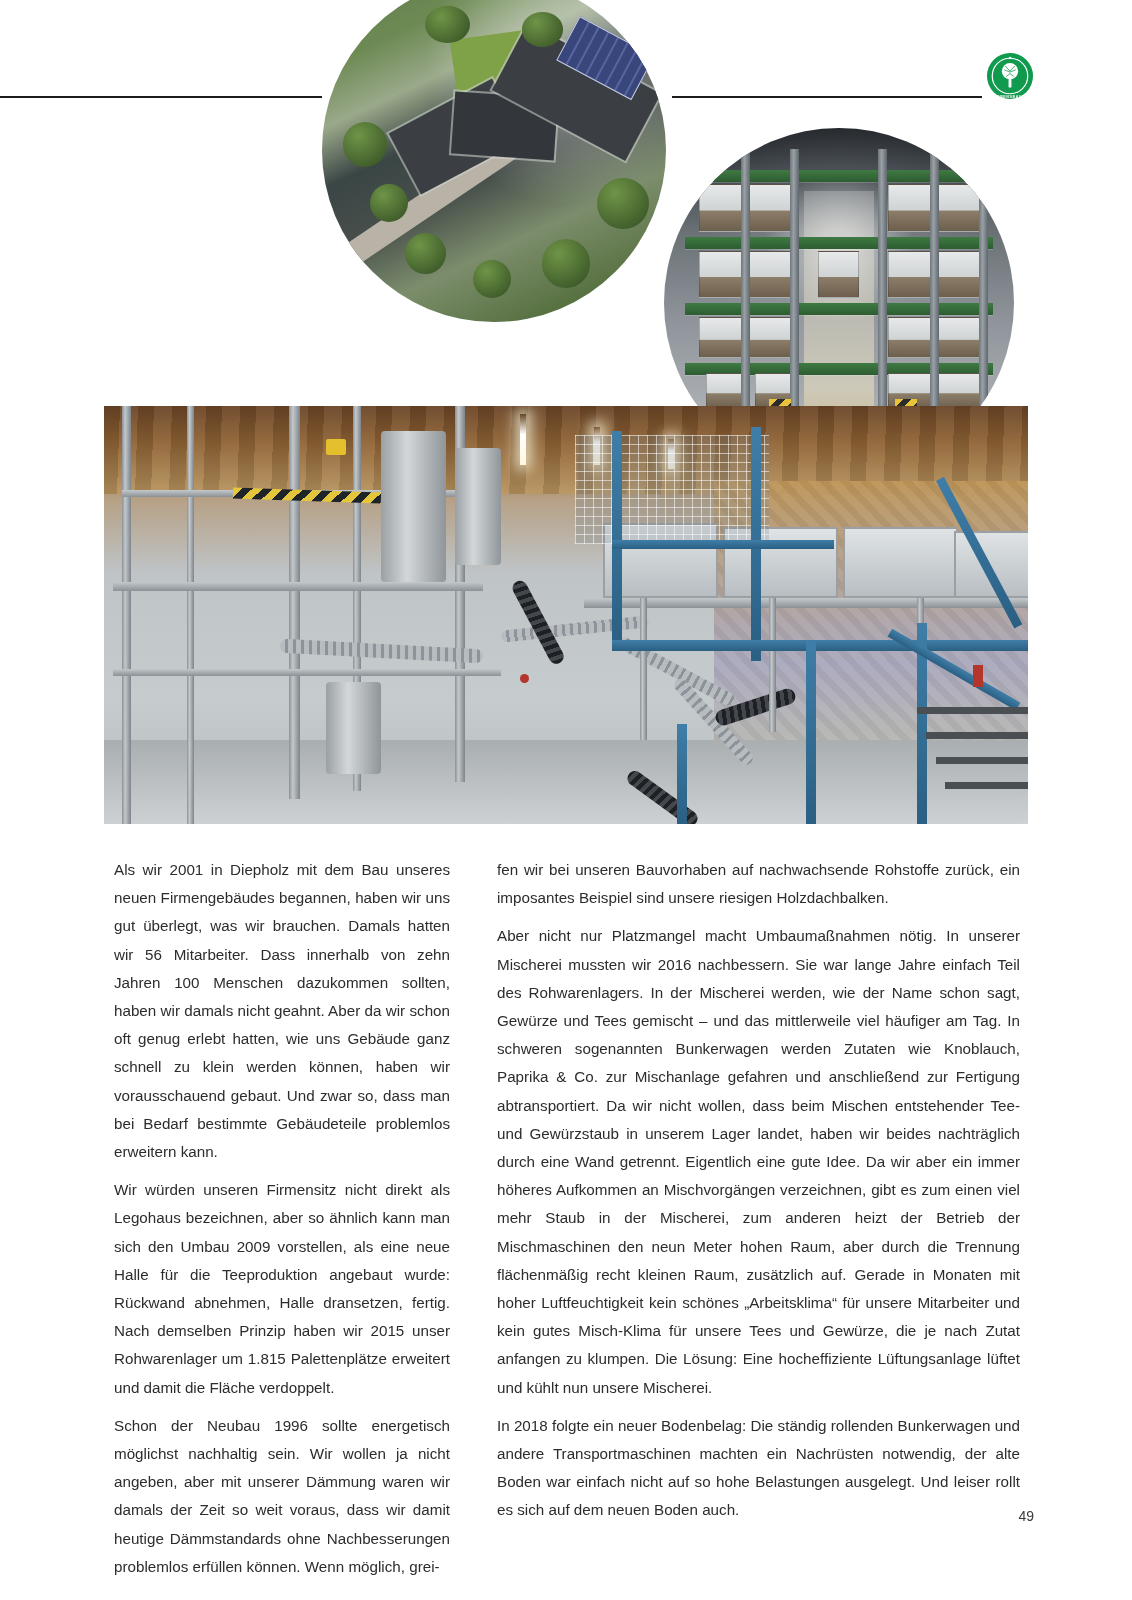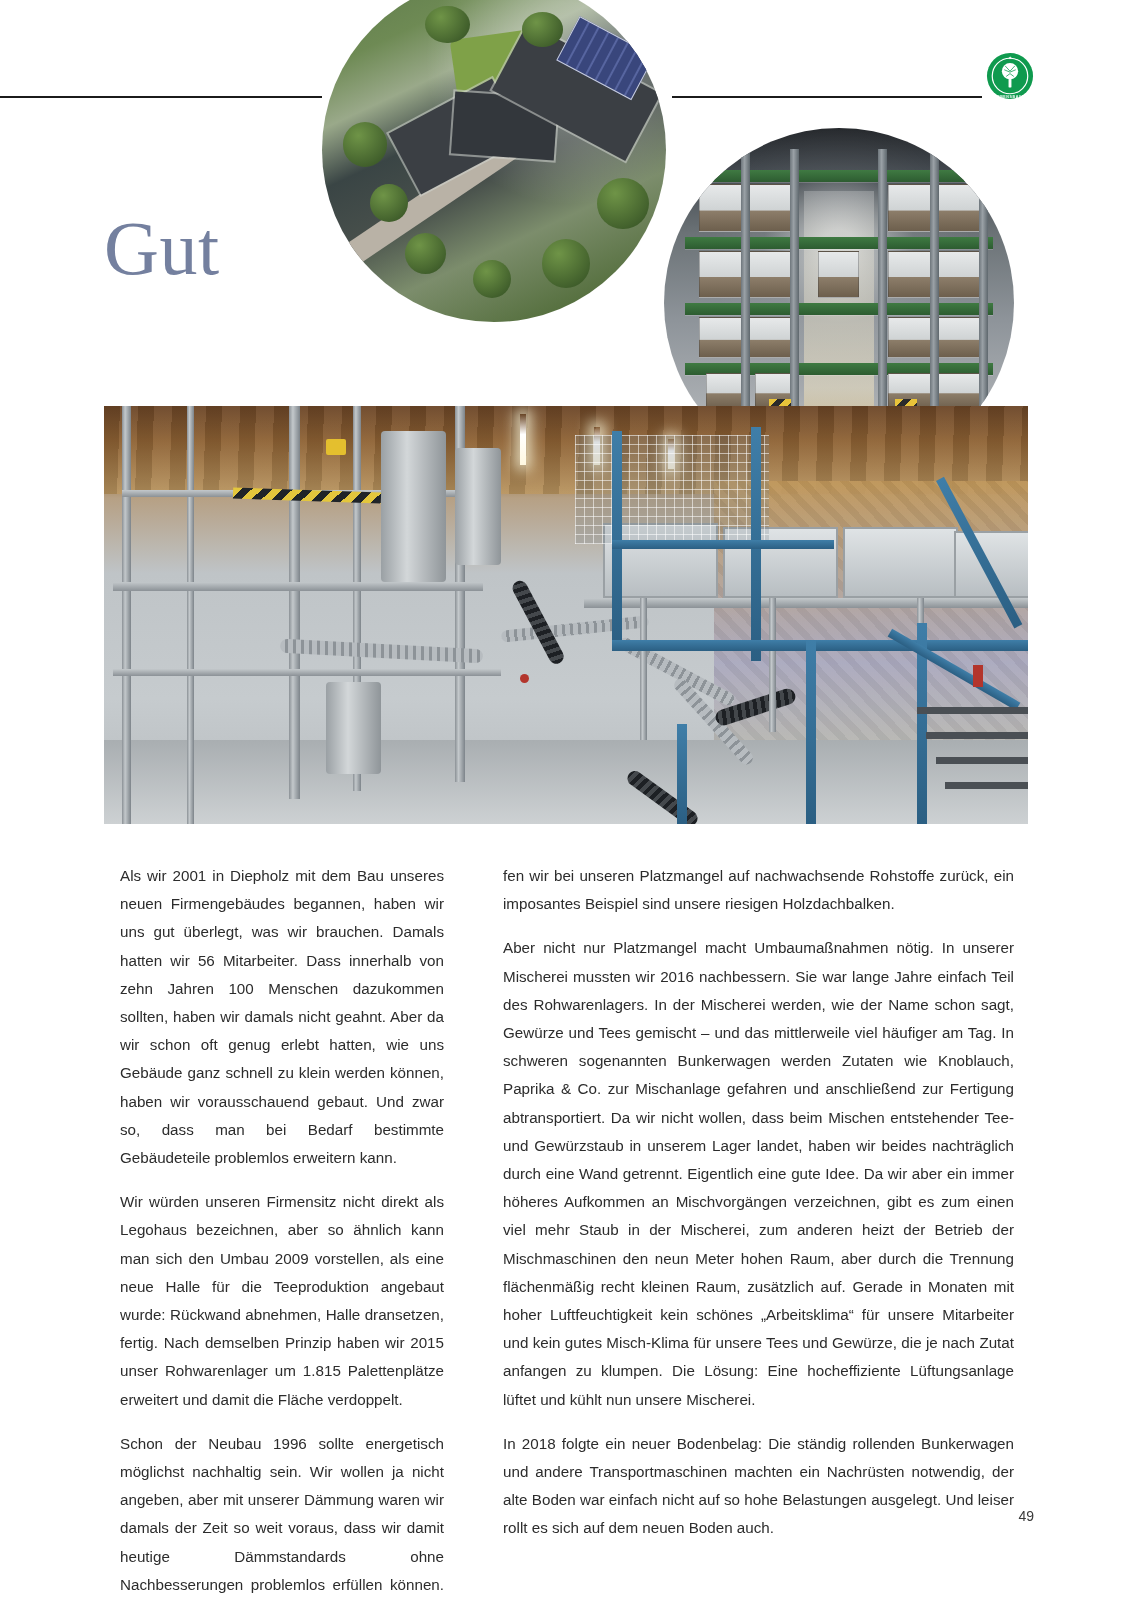--- a/index.html
+++ b/index.html
@@ -254,21 +254,21 @@
   
   .col {
     position: absolute;
     top: 846px;
     font-size: 15.2px;
     line-height: 28.2px;
     text-align: justify;
     color: #2c2c2c;
     hyphens: none;
   }
-  .col p { margin: 16px; }
+  .col p { margin: 10px; }
   .col-left  { left: 104px; width: 356px; }
   .col-right { left: 487px; width: 543px; }
 
   
   .page-number {
     position: absolute;
     right: 98px;
     top: 1508px;
     font-size: 14px;
     color: #3a3a3a;
@@ -413,22 +413,21 @@
   <div class="hall-red" style="left:45%; top:64%; width:9px;  height:9px; border-radius:50%;"></div>
 </div>
 
 <div class="col col-left">
   <p>Als wir 2001 in Diepholz mit dem Bau unseres neuen Firmengebäudes begannen, haben wir uns gut überlegt, was wir brauchen. Damals hatten wir 56 Mitarbeiter. Dass innerhalb von zehn Jahren 100 Menschen dazukommen sollten, haben wir damals nicht geahnt. Aber da wir schon oft genug erlebt hatten, wie uns Gebäude ganz schnell zu klein werden können, haben wir vorausschauend gebaut. Und zwar so, dass man bei Bedarf bestimmte Gebäudeteile problemlos erweitern kann.</p>
   <p>Wir würden unseren Firmensitz nicht direkt als Legohaus bezeichnen, aber so ähnlich kann man sich den Umbau 2009 vorstellen, als eine neue Halle für die Teeproduktion angebaut wurde: Rückwand abnehmen, Halle dransetzen, fertig. Nach demselben Prinzip haben wir 2015 unser Rohwarenlager um 1.815 Palettenplätze erweitert und damit die Fläche verdoppelt.</p>
   <p>Schon der Neubau 1996 sollte energetisch möglichst nachhaltig sein. Wir wollen ja nicht angeben, aber mit unserer Dämmung waren wir damals der Zeit so weit voraus, dass wir damit heutige Dämmstandards ohne Nachbesserungen problemlos erfüllen können. Wenn möglich, grei-</p>
 </div>
 
 <div class="col col-right">
-  <p>fen wir bei unseren Platzmangel auf nachwachsende Rohstoffe zurück, ein imposantes Beispiel sind unsere riesigen Holzdachbalken.</p>
+  <p>fen wir bei unseren Bauvorhaben auf nachwachsende Rohstoffe zurück, ein imposantes Beispiel sind unsere riesigen Holzdachbalken.</p>
   <p>Aber nicht nur Platzmangel macht Umbaumaßnahmen nötig. In unserer Mischerei mussten wir 2016 nachbessern. Sie war lange Jahre einfach Teil des Rohwarenlagers. In der Mischerei werden, wie der Name schon sagt, Gewürze und Tees gemischt – und das mittlerweile viel häufiger am Tag. In schweren sogenannten Bunkerwagen werden Zutaten wie Knoblauch, Paprika &amp; Co. zur Mischanlage gefahren und anschließend zur Fertigung abtransportiert. Da wir nicht wollen, dass beim Mischen entstehender Tee- und Gewürzstaub in unserem Lager landet, haben wir beides nachträglich durch eine Wand getrennt. Eigentlich eine gute Idee. Da wir aber ein immer höheres Aufkommen an Mischvorgängen verzeichnen, gibt es zum einen viel mehr Staub in der Mischerei, zum anderen heizt der Betrieb der Mischmaschinen den neun Meter hohen Raum, aber durch die Trennung flächenmäßig recht kleinen Raum, zusätzlich auf. Gerade in Monaten mit hoher Luftfeuchtigkeit kein schönes „Arbeitsklima“ für unsere Mitarbeiter und kein gutes Misch-Klima für unsere Tees und Gewürze, die je nach Zutat anfangen zu klumpen. Die Lösung: Eine hocheffiziente Lüftungsanlage lüftet und kühlt nun unsere Mischerei.</p>
   <p>In 2018 folgte ein neuer Bodenbelag: Die ständig rollenden Bunkerwagen und andere Transportmaschinen machten ein Nachrüsten notwendig, der alte Boden war einfach nicht auf so hohe Belastungen ausgelegt. Und leiser rollt es sich auf dem neuen Boden auch.</p>
 </div>
 
 <div class="headline">
-  <span>Gut</span>
 </div>
 
 <div class="page-number">49</div>
 
 </body></html>

